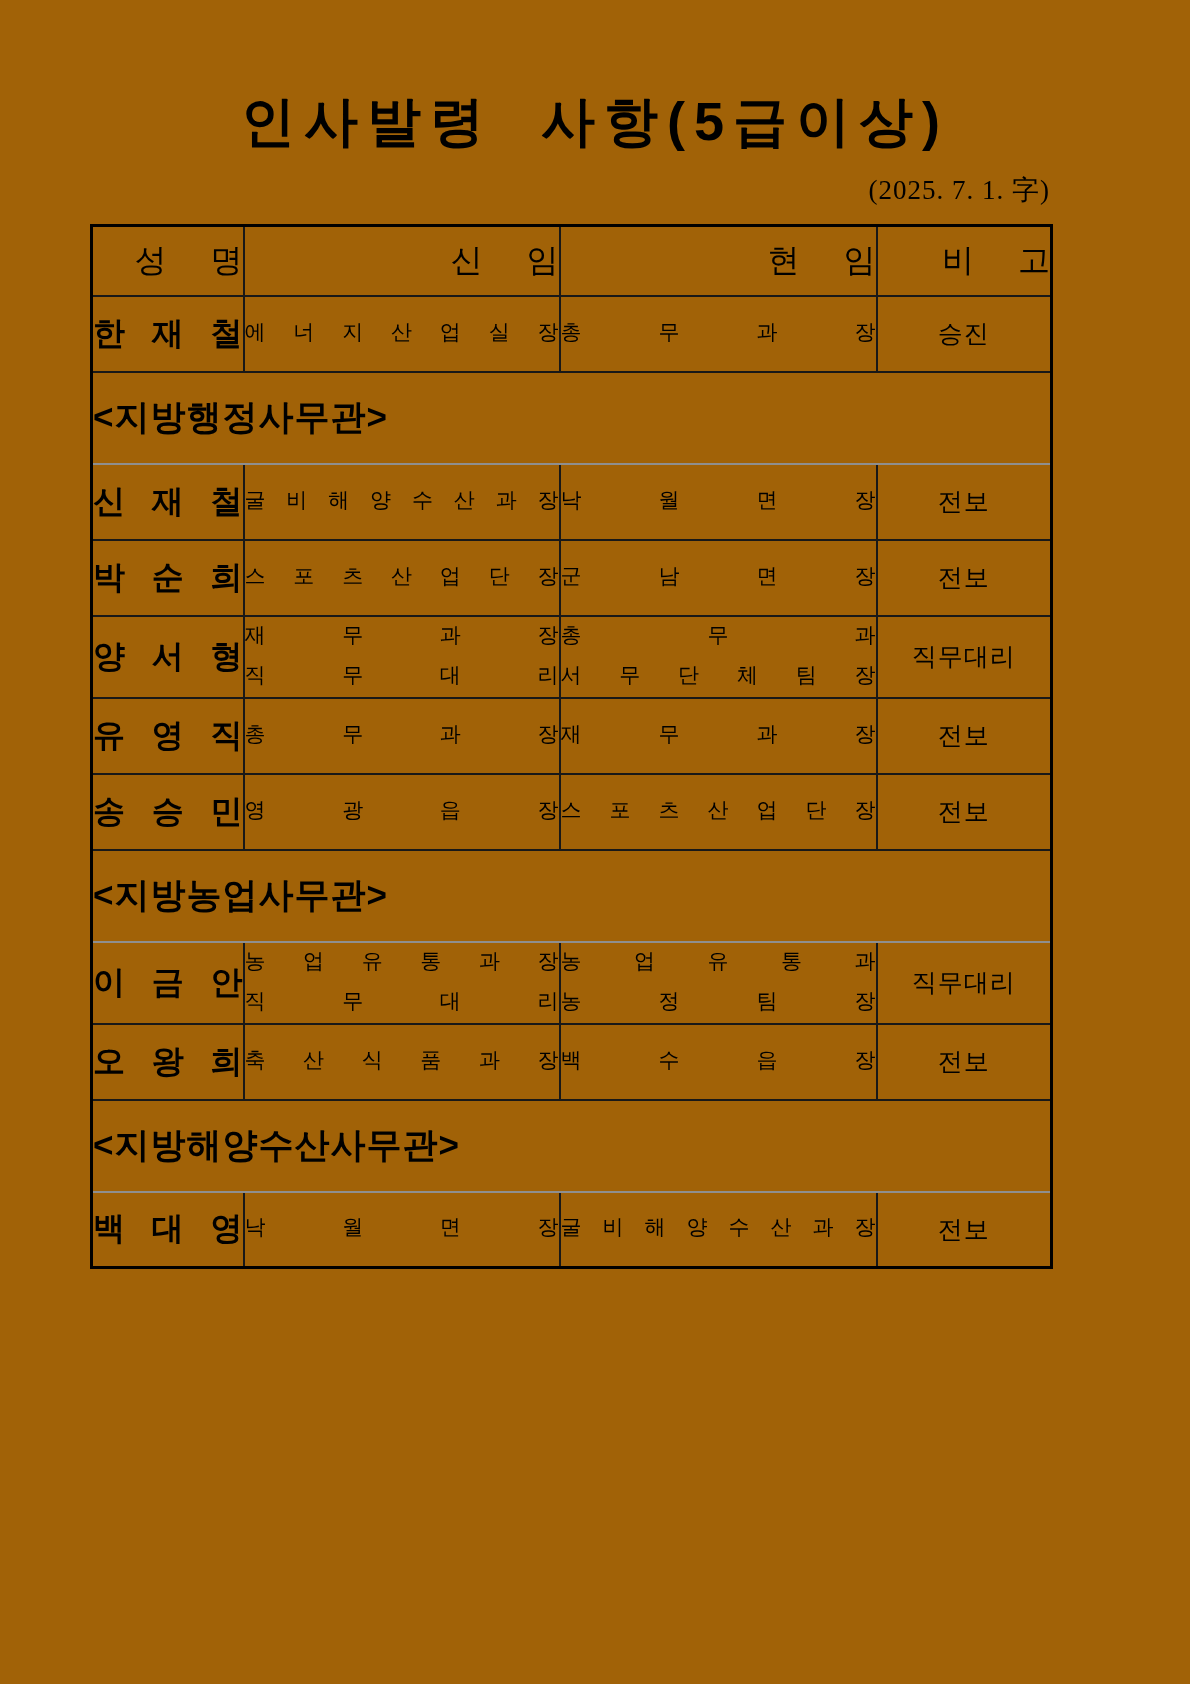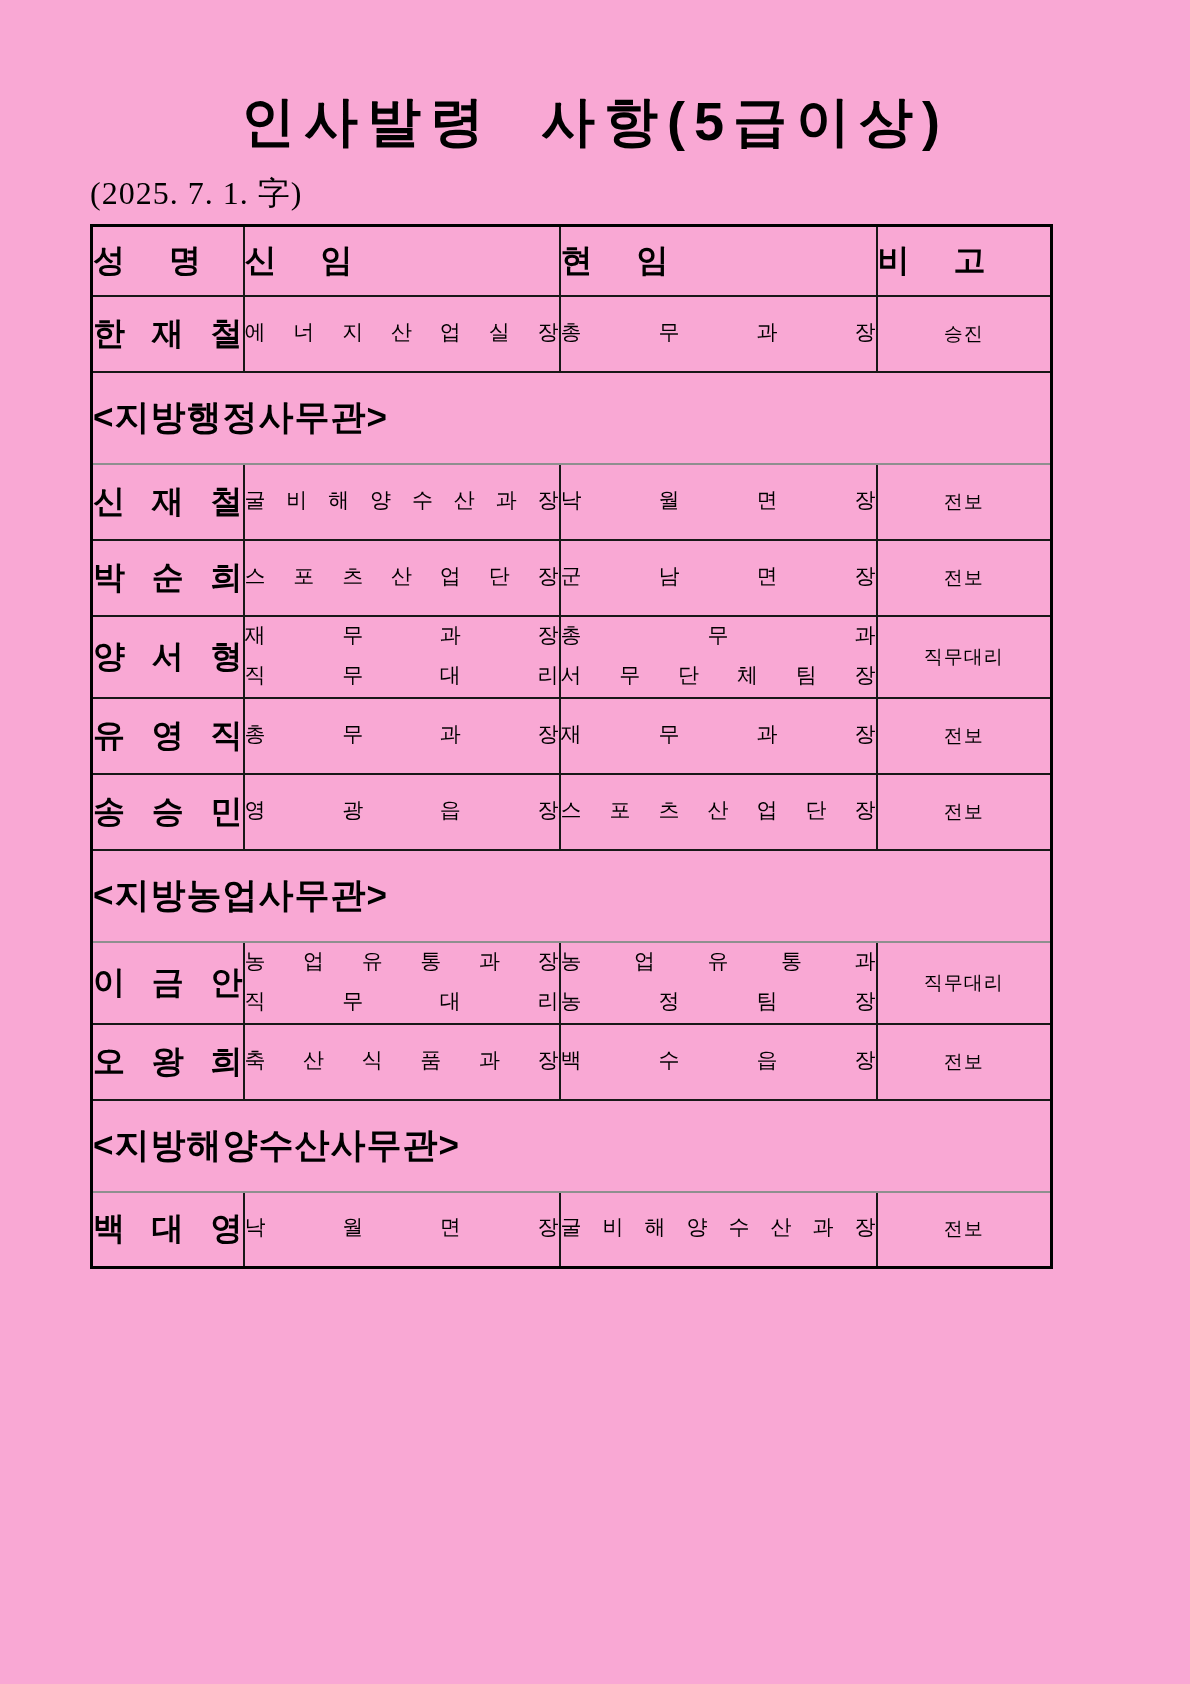--- a/index.html
+++ b/index.html
@@ -2,21 +2,21 @@
 <html><head>
 <meta charset="utf-8">
 <style>
   * { box-sizing: border-box; }
   html, body { margin: 0; padding: 0; background: #e8e8e8; }
   .page {
     position: relative;
     width: 1190px;
     height: 1684px;
     margin: 0 auto;
-    background: #f9a8d4;
+    background: #a16207;
     color: #000;
     font-family: "Liberation Serif", "DejaVu Serif", serif;
     overflow: hidden;
   }
   .doc-title {
     position: absolute;
     top: 92px;
     left: 0;
     width: 100%;
     text-align: center;
@@ -25,21 +25,22 @@
     font-size: 54px;
     letter-spacing: 9px;
     white-space: pre;
     line-height: 1.1;
   }
   .doc-date {
     position: absolute;
     top: 172px;
     left: 90px;
     width: 960px;
-    font-size: 32px;
+    text-align: right;
+    font-size: 27px;
     letter-spacing: 1px;
     white-space: pre;
   }
   table.appointments {
     position: absolute;
     top: 224px;
     left: 90px;
     width: 960px;
     border-collapse: collapse;
     table-layout: fixed;
@@ -50,23 +51,23 @@
     border: 2px solid #181818;
     vertical-align: middle;
     padding: 0;
   }
   col.c-name    { width: 152px; }
   col.c-new     { width: 316px; }
   col.c-current { width: 317px; }
   col.c-remark  { width: 175px; }
   th.hdr {
     height: 70px;
-    font-weight: 700;
+    font-weight: 400;
     font-size: 32px;
-    text-align: left;
+    text-align: right;
     word-spacing: 36px;
     white-space: pre;
   }
   td.section-cell {
     height: 92px;
     font-family: "Liberation Sans", "DejaVu Sans", sans-serif;
     font-weight: 800;
     font-size: 35px;
     letter-spacing: 1px;
     text-align: left;
@@ -81,21 +82,21 @@
     padding: 0 13px;
   }
   td.pos-cell {
     height: 76px;
     font-size: 21px;
     padding: 6px 17px;
     line-height: 40px;
   }
   td.remark-cell {
     height: 76px;
-    font-size: 19px;
+    font-size: 25px;
     text-align: center;
     letter-spacing: 1px;
   }
   .dist {
     text-align: justify;
     text-align-last: justify;
     text-justify: inter-word;
     font-family: Liberation Mono, monospace;
   }
 </style>

